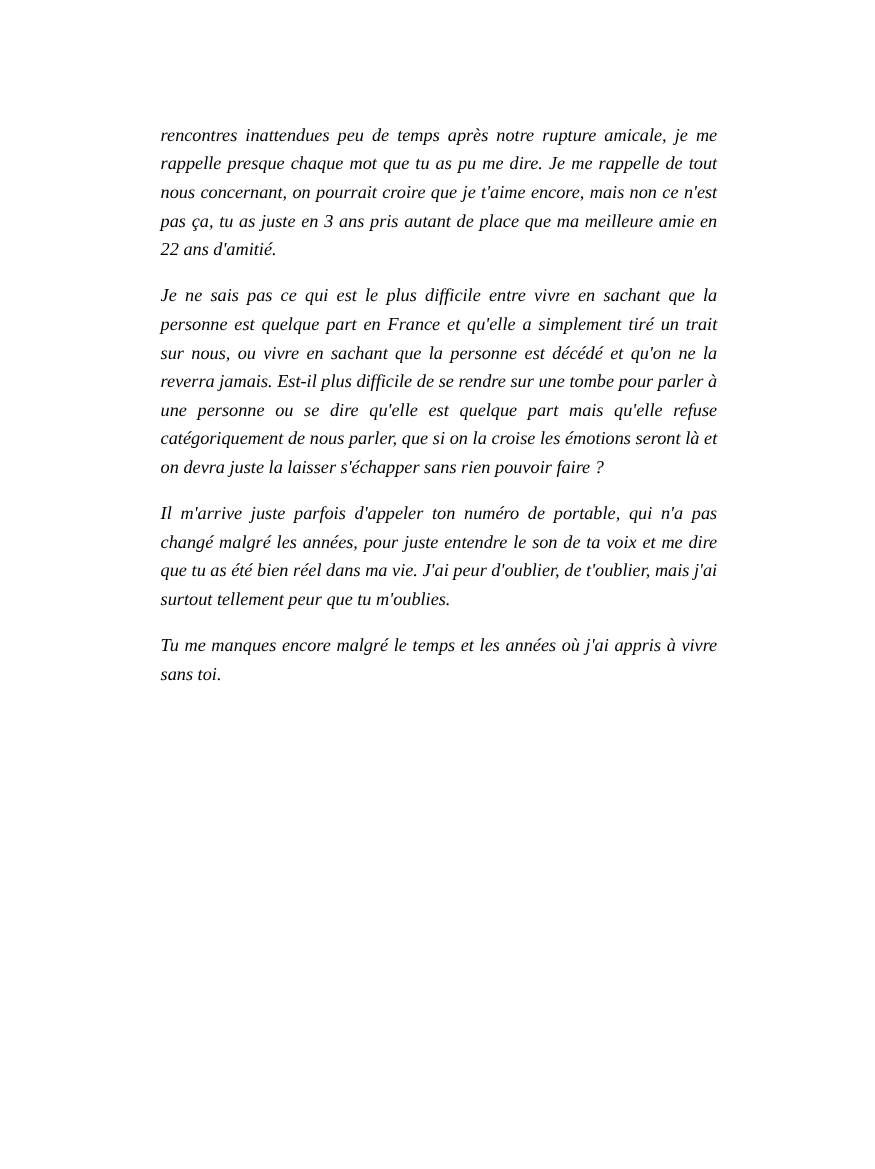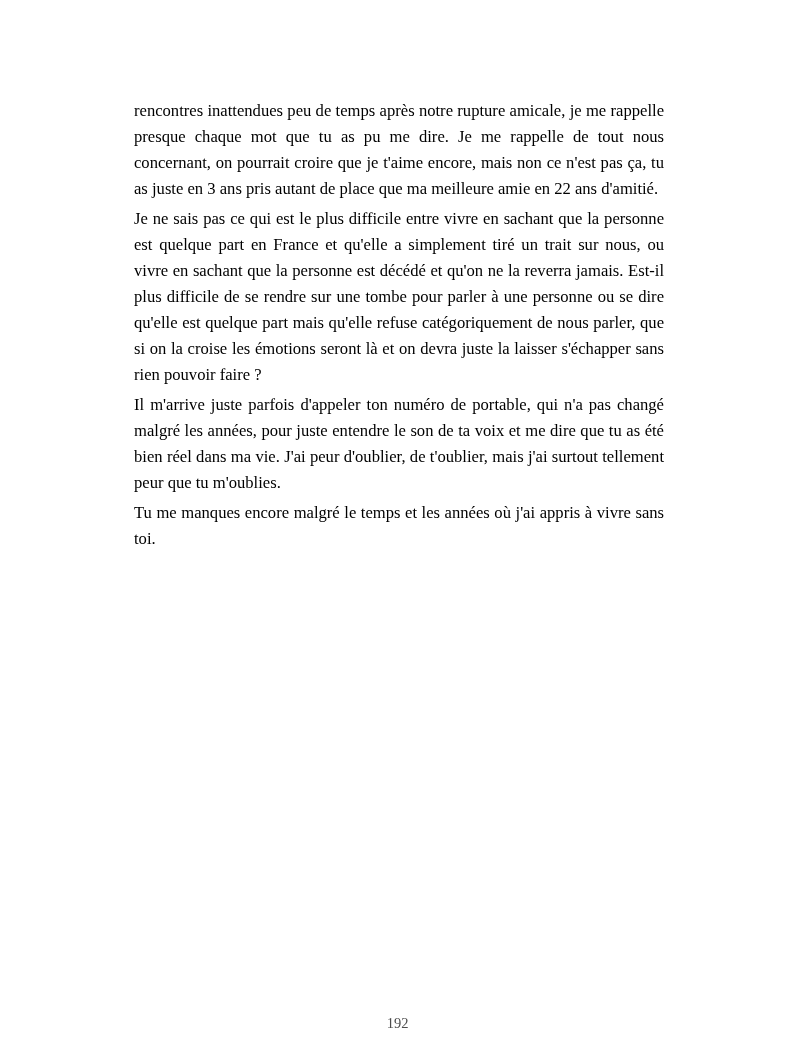--- a/index.html
+++ b/index.html
@@ -24,22 +24,23 @@
       left: 130px;
       top: 94px;
       width: 538px;
       color: #000000;
       font-size: 16.6px;
       line-height: 26px;
       text-align: justify;
     }
 
     .text-block p {
-      margin: 4px;
+      margin: 16px;
       text-align: justify;
+      font-style: italic;
     }
 
     .page-footer {
       position: absolute;
       left: 0;
       top: 1013px;
       width: 795px;
       text-align: center;
       color: #4d4d4d;
       font-size: 14.5px;
@@ -51,17 +52,14 @@
 
 <div class="page">
 
   <div class="text-block">
     <p>rencontres inattendues peu de temps après notre rupture amicale, je me rappelle presque chaque mot que tu as pu me dire. Je me rappelle de tout nous concernant, on pourrait croire que je t'aime encore, mais non ce n'est pas ça, tu as juste en 3 ans pris autant de place que ma meilleure amie en 22 ans d'amitié.</p>
     <p>Je ne sais pas ce qui est le plus difficile entre vivre en sachant que la personne est quelque part en France et qu'elle a simplement tiré un trait sur nous, ou vivre en sachant que la personne est décédé et qu'on ne la reverra jamais. Est-il plus difficile de se rendre sur une tombe pour parler à une personne ou se dire qu'elle est quelque part mais qu'elle refuse catégoriquement de nous parler, que si on la croise les émotions seront là et on devra juste la laisser s'échapper sans rien pouvoir faire ?</p>
     <p>Il m'arrive juste parfois d'appeler ton numéro de portable, qui n'a pas changé malgré les années, pour juste entendre le son de ta voix et me dire que tu as été bien réel dans ma vie. J'ai peur d'oublier, de t'oublier, mais j'ai surtout tellement peur que tu m'oublies.</p>
     <p>Tu me manques encore malgré le temps et les années où j'ai appris à vivre sans toi.</p>
   </div>
 
-  <div class="page-footer">
-    <span>192</span>
-  </div>
 
 </div>
 
 </body></html>

